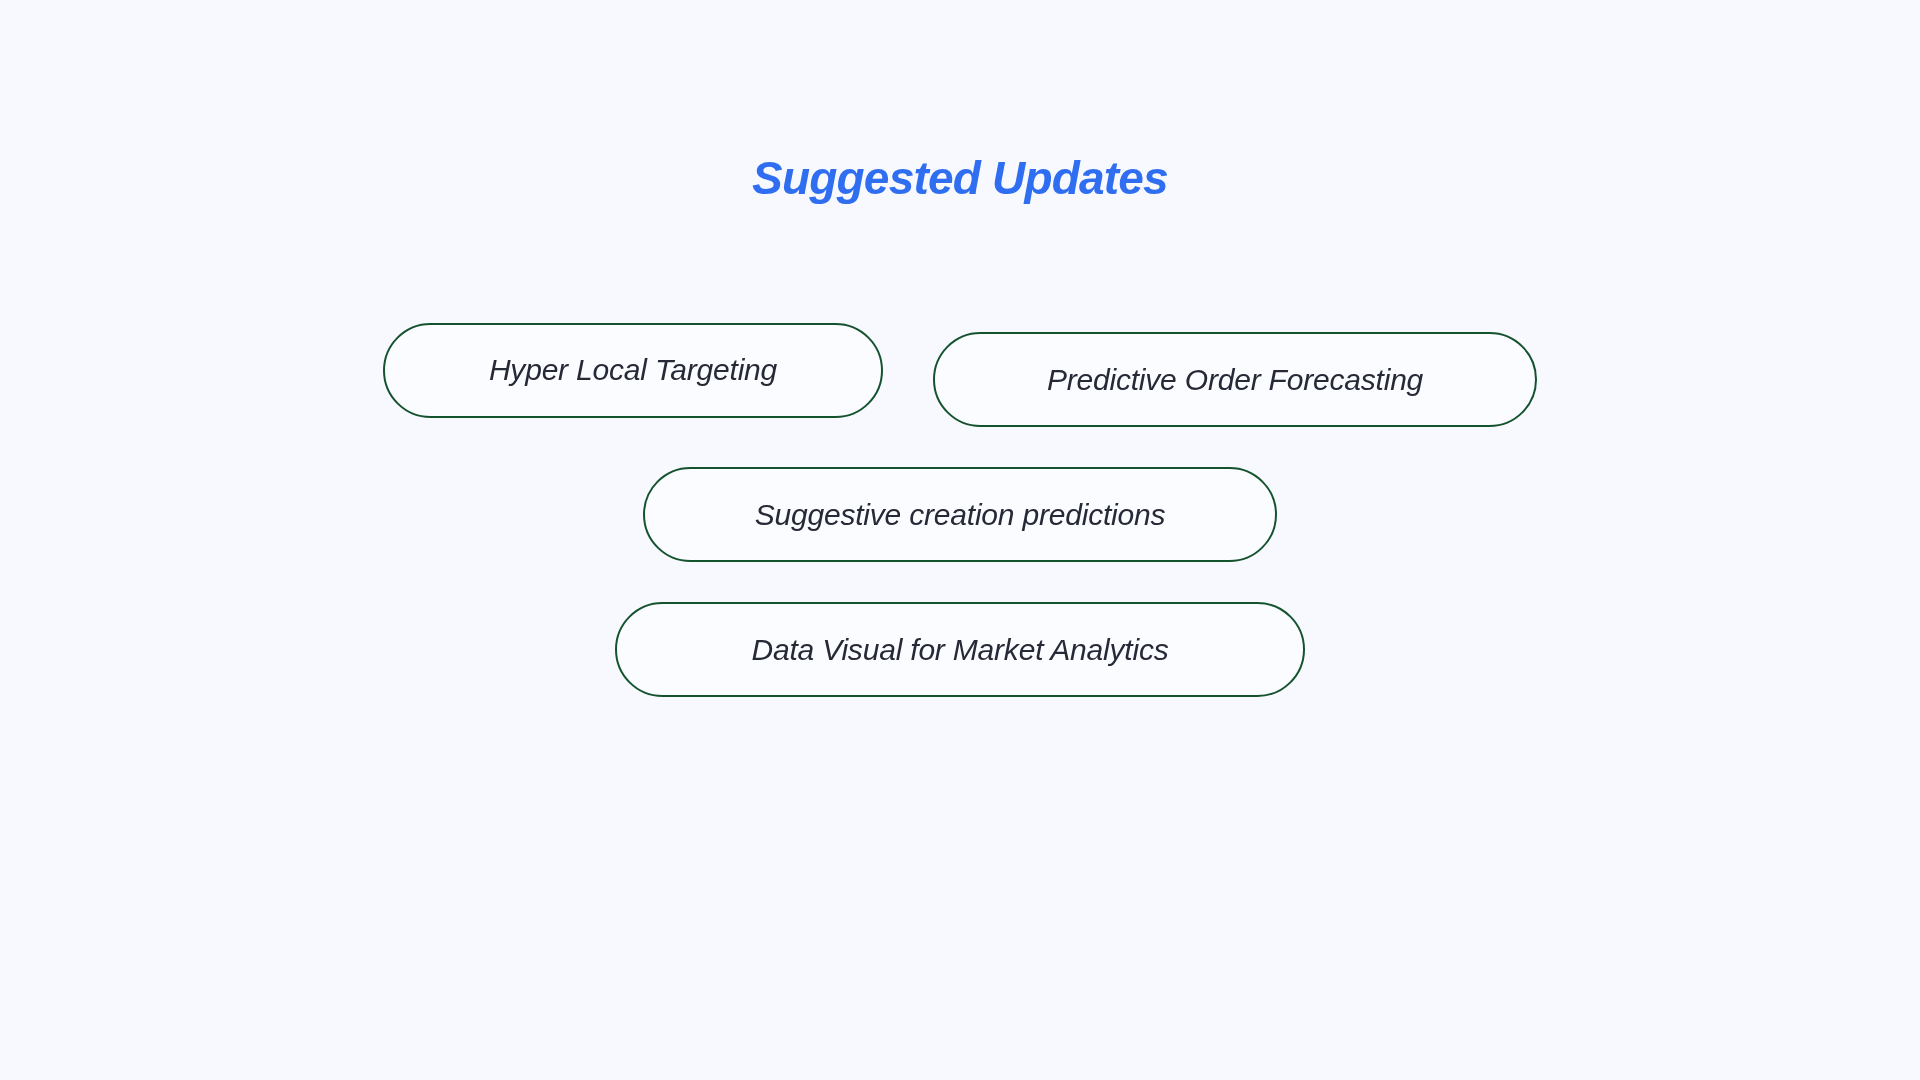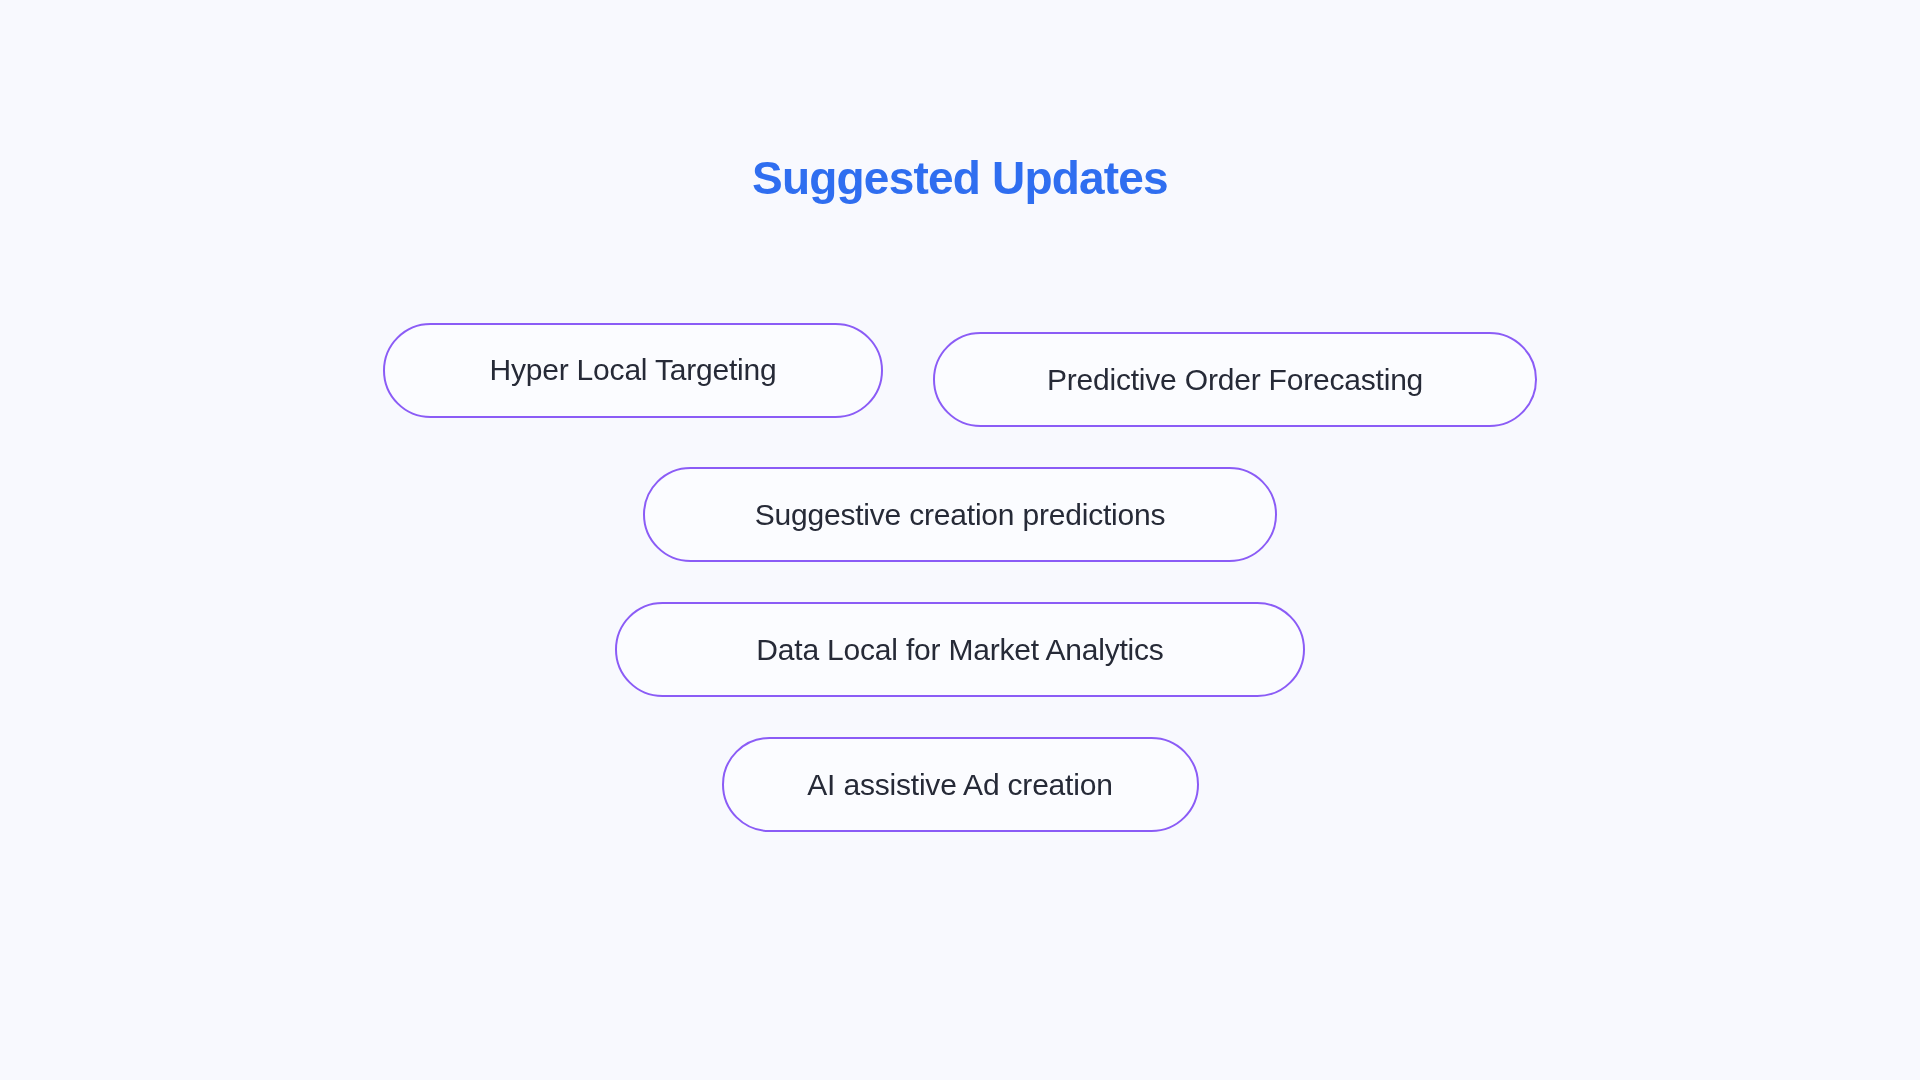--- a/index.html
+++ b/index.html
@@ -12,20 +12,21 @@
     background: #f8f9fe;
     font-family: "Liberation Sans", sans-serif;
     overflow: hidden;
   }
 
   .page {
     position: relative;
     width: 1920px;
     height: 1080px;
     box-sizing: border-box;
+    font-style: italic;
   }
 
   .page-title {
     position: absolute;
     top: 122px;
     left: 0;
     width: 1920px;
     text-align: center;
     font-size: 46px;
     font-weight: bold;
@@ -50,21 +51,21 @@
     display: flex;
     flex-direction: row;
     justify-content: center;
     align-items: center;
     column-gap: 50px;
   }
 
   .tag-pill {
     box-sizing: border-box;
     height: 95px;
-    border: 2px solid #8b5cf6;
+    border: 2px solid #14532d;
     border-radius: 999px;
     background: #fbfcff;
     color: #262a37;
     font-size: 30px;
     font-weight: 400;
     letter-spacing: -0.2px;
     line-height: 1;
     display: flex;
     align-items: center;
     justify-content: center;
@@ -93,22 +94,19 @@
     <div class="tag-row">
       <div class="tag-pill w-500">Hyper Local Targeting</div>
       <div class="tag-pill w-604">Predictive Order Forecasting</div>
     </div>
 
     <div class="tag-row">
       <div class="tag-pill w-634">Suggestive creation predictions</div>
     </div>
 
     <div class="tag-row">
-      <div class="tag-pill w-690">Data Local for Market Analytics</div>
+      <div class="tag-pill w-690">Data Visual for Market Analytics</div>
     </div>
 
 
-    <div class="tag-row">
-      <div class="tag-pill w-477">AI assistive Ad creation</div>
-    </div>
 
   </div>
 </div>
 
 </body></html>

